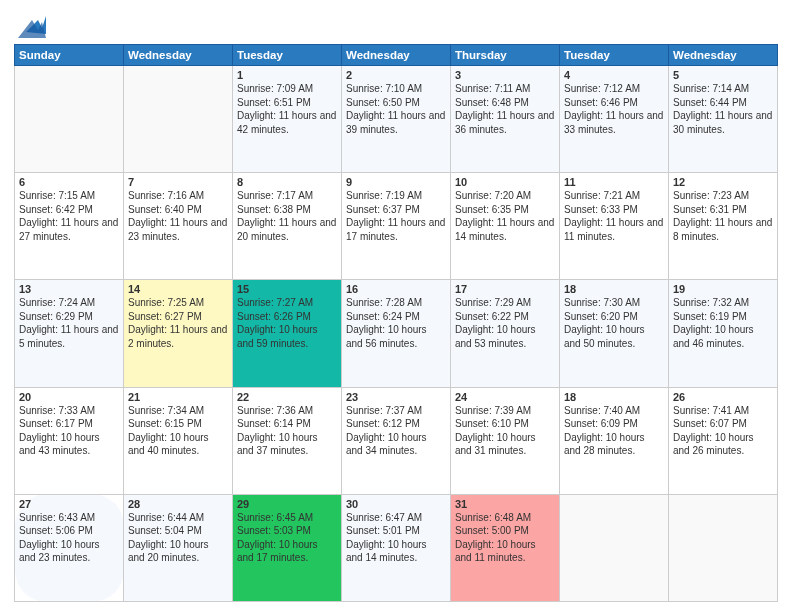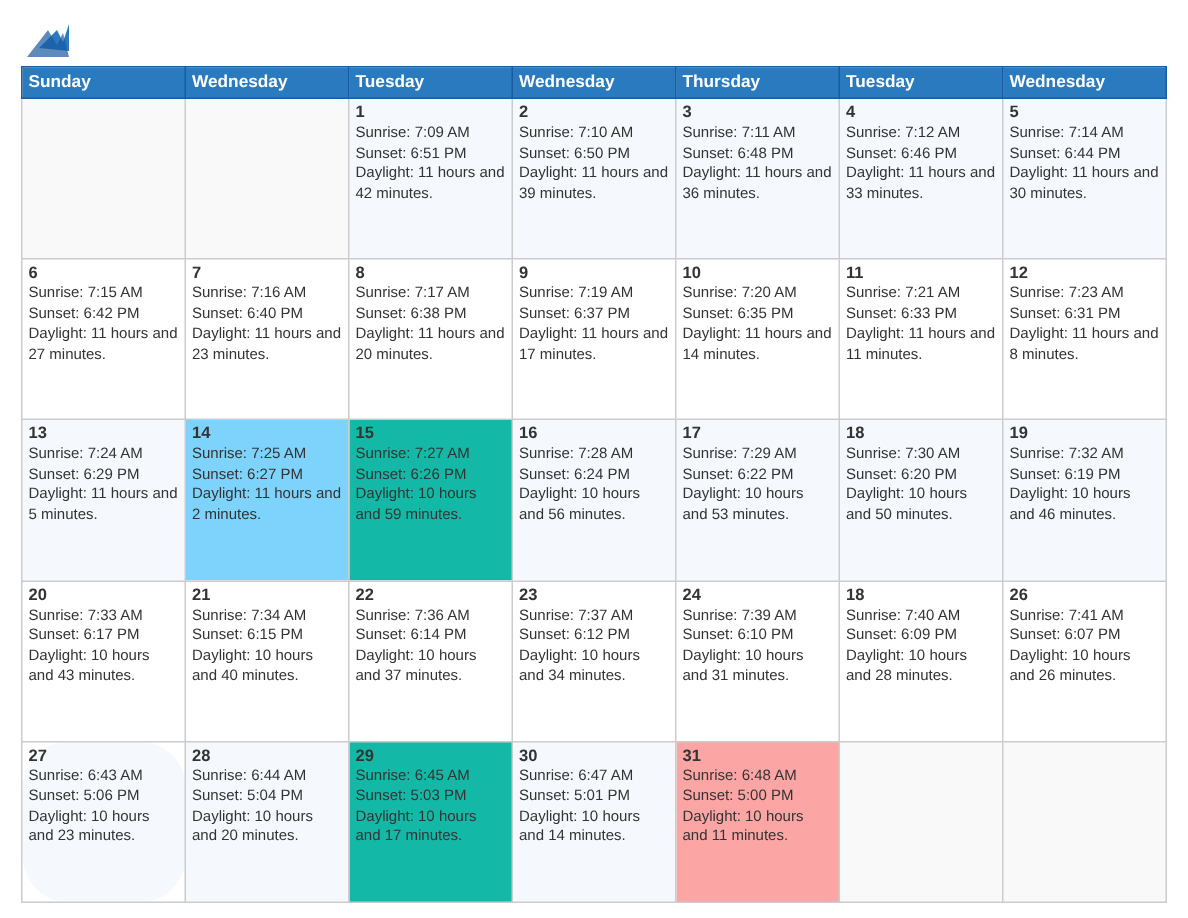--- a/index.html
+++ b/index.html
@@ -193,21 +193,21 @@
           <td>
             <span class="day-num">12</span>
             <div class="day-info">Sunrise: 7:23 AM<br>Sunset: 6:31 PM<br>Daylight: 11 hours and 8 minutes.</div>
           </td>
         </tr>
         <tr>
           <td style="background: rgb(245, 248, 252);">
             <span class="day-num">13</span>
             <div class="day-info">Sunrise: 7:24 AM<br>Sunset: 6:29 PM<br>Daylight: 11 hours and 5 minutes.</div>
           </td>
-          <td style="background: #7dd3fc;">
+          <td style="background: #fef9c3;">
             <span class="day-num">14</span>
             <div class="day-info">Sunrise: 7:25 AM<br>Sunset: 6:27 PM<br>Daylight: 11 hours and 2 minutes.</div>
           </td>
           <td style="background: #14b8a6;">
             <span class="day-num">15</span>
             <div class="day-info">Sunrise: 7:27 AM<br>Sunset: 6:26 PM<br>Daylight: 10 hours and 59 minutes.</div>
           </td>
           <td style="background: rgb(245, 248, 252);">
             <span class="day-num">16</span>
             <div class="day-info">Sunrise: 7:28 AM<br>Sunset: 6:24 PM<br>Daylight: 10 hours and 56 minutes.</div>
@@ -257,21 +257,21 @@
         </tr>
         <tr>
           <td style="background: rgb(245, 248, 252); border-radius: 32px;">
             <span class="day-num">27</span>
             <div class="day-info">Sunrise: 6:43 AM<br>Sunset: 5:06 PM<br>Daylight: 10 hours and 23 minutes.</div>
           </td>
           <td style="background: rgb(245, 248, 252);">
             <span class="day-num">28</span>
             <div class="day-info">Sunrise: 6:44 AM<br>Sunset: 5:04 PM<br>Daylight: 10 hours and 20 minutes.</div>
           </td>
-          <td style="background: #14b8a6;">
+          <td style="background: #22c55e;">
             <span class="day-num">29</span>
             <div class="day-info">Sunrise: 6:45 AM<br>Sunset: 5:03 PM<br>Daylight: 10 hours and 17 minutes.</div>
           </td>
           <td style="background: rgb(245, 248, 252); margin-left: 20px;">
             <span class="day-num">30</span>
             <div class="day-info">Sunrise: 6:47 AM<br>Sunset: 5:01 PM<br>Daylight: 10 hours and 14 minutes.</div>
           </td>
           <td style="background: #fca5a5;">
             <span class="day-num">31</span>
             <div class="day-info">Sunrise: 6:48 AM<br>Sunset: 5:00 PM<br>Daylight: 10 hours and 11 minutes.</div>

